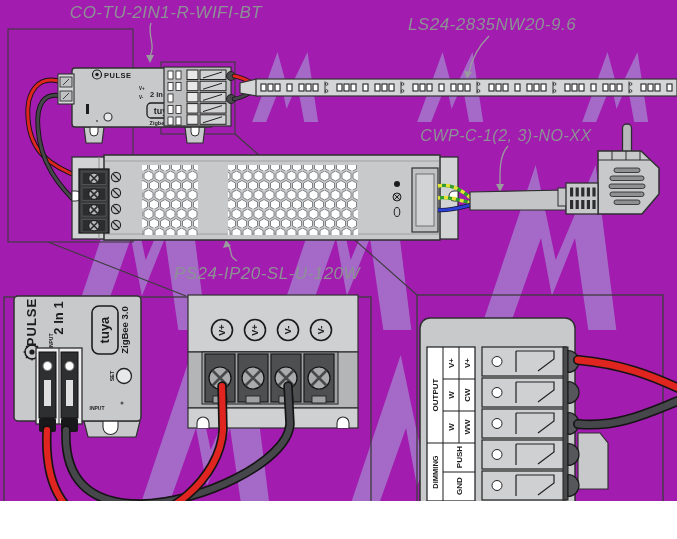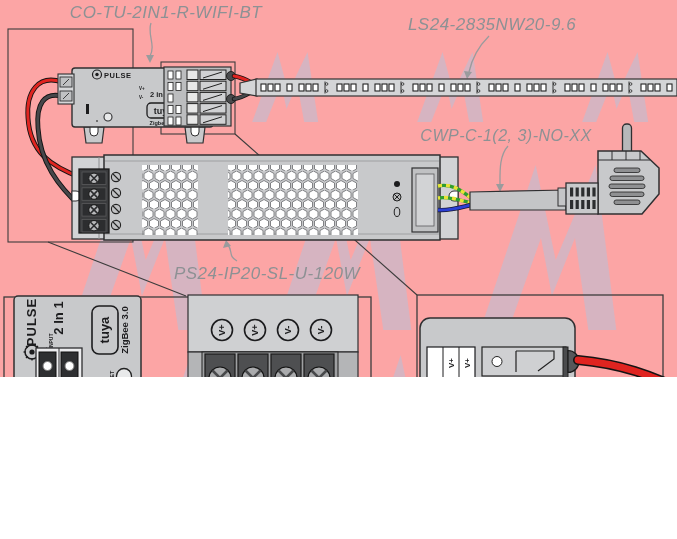--- a/index.html
+++ b/index.html
@@ -1,16 +1,16 @@
 <!DOCTYPE html>
 <html><head>
 <meta charset="utf-8">
 <style>
   html,body{margin:0;padding:0;background:#fff;}
-  .stage{position:relative;width:677px;height:377px;background:#fca5a5;overflow:hidden;
+  .stage{position:relative;width:677px;height:501px;background:#a21caf;overflow:hidden;
          font-family:"Liberation Sans",sans-serif;}
   svg{position:absolute;left:0;top:0;}
   .lbl{font-family:"Liberation Sans",sans-serif;font-style:italic;font-size:17px;
        fill:#8d9194;letter-spacing:0.5px;}
   .lbl2{font-size:16px;}
   .print{font-family:"Liberation Sans",sans-serif;font-weight:bold;fill:#1c1c1e;}
   .frame{fill:none;stroke:#3c3c3c;stroke-width:1.1;}
   .leader{fill:none;stroke:#9a9b9d;stroke-width:1.3;}
   .wm{fill:#a8c8e4;fill-opacity:0.45;}
 </style>

